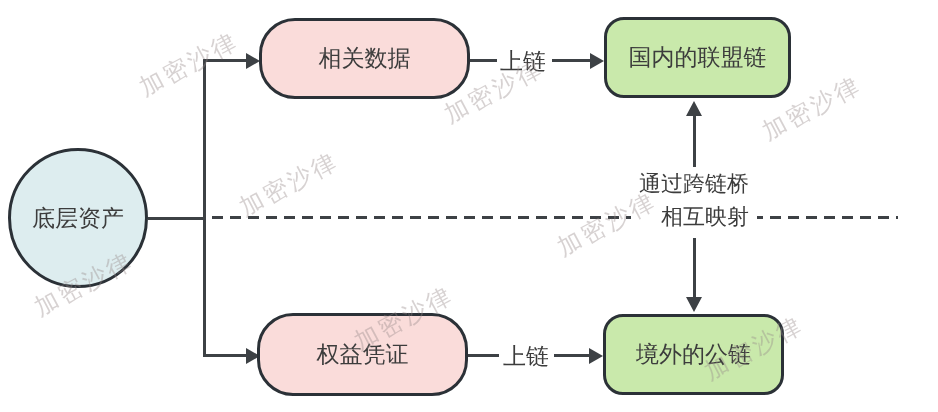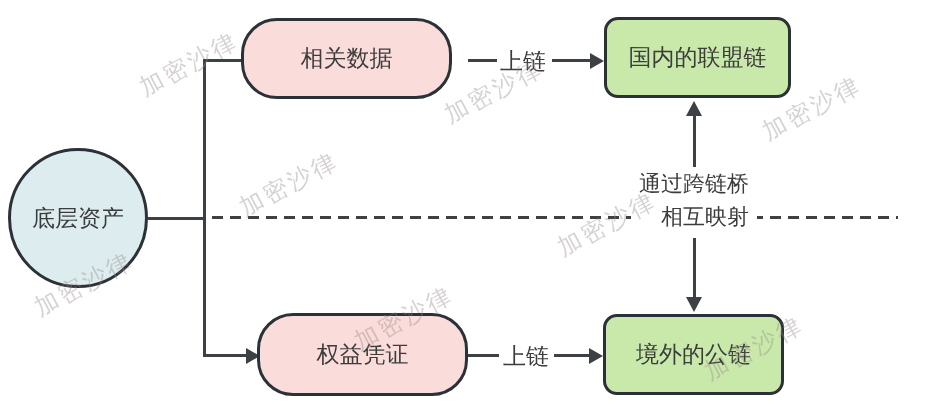--- a/index.html
+++ b/index.html
@@ -17,23 +17,23 @@
     font-family:"DejaVu Sans","Liberation Sans",sans-serif;color:var(--text);
   }
   
   .node{
     position:absolute;display:flex;align-items:center;justify-content:center;
     border:3px solid var(--border);box-sizing:border-box;font-size:23px;
     z-index:2;background:#fff;white-space:nowrap;
   }
   .node-circle{left:8px;top:148px;width:140px;height:140px;border-radius:50%;background:var(--circle-fill);align-items:center;}
   .node-pink{background:var(--pink-fill);border-radius:36px;}
-  .node-pink1{left:241px;top:18px;width:211px;height:81px;}
+  .node-pink1{left:259px;top:18px;width:211px;height:81px;}
   .node-pink2{left:257px;top:313px;width:211px;height:83px;align-items:center;}
-  .node-green{background:var(--green-fill);border-radius:14px;}
+  .node-green{background:var(--green-fill);border-radius:20px;}
   .node-green1{left:604px;top:17px;width:187px;height:81px;}
   .node-green2{left:603px;top:314px;width:181px;height:81px;}
   
   .hline{position:absolute;height:3px;background:var(--line);z-index:1;}
   .vline{position:absolute;width:3px;background:var(--line);z-index:1;}
   
   .ah{position:absolute;width:0;height:0;z-index:2;}
   .ah-right{border-top:8px solid transparent;border-bottom:8px solid transparent;border-left:14px solid var(--line);}
   .ah-up{border-left:8px solid transparent;border-right:8px solid transparent;border-bottom:15px solid var(--line);}
   .ah-down{border-left:8px solid transparent;border-right:8px solid transparent;border-top:15px solid var(--line);}

